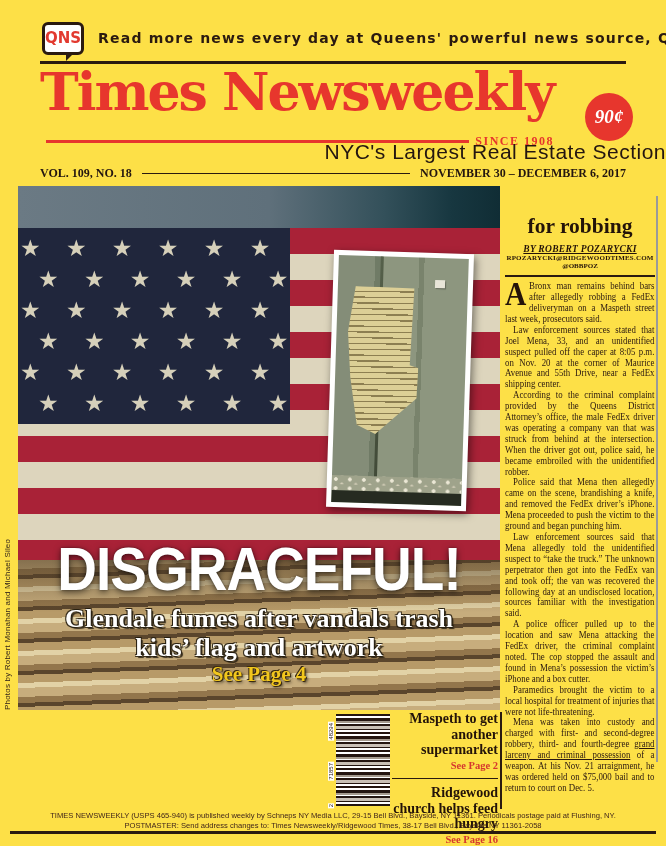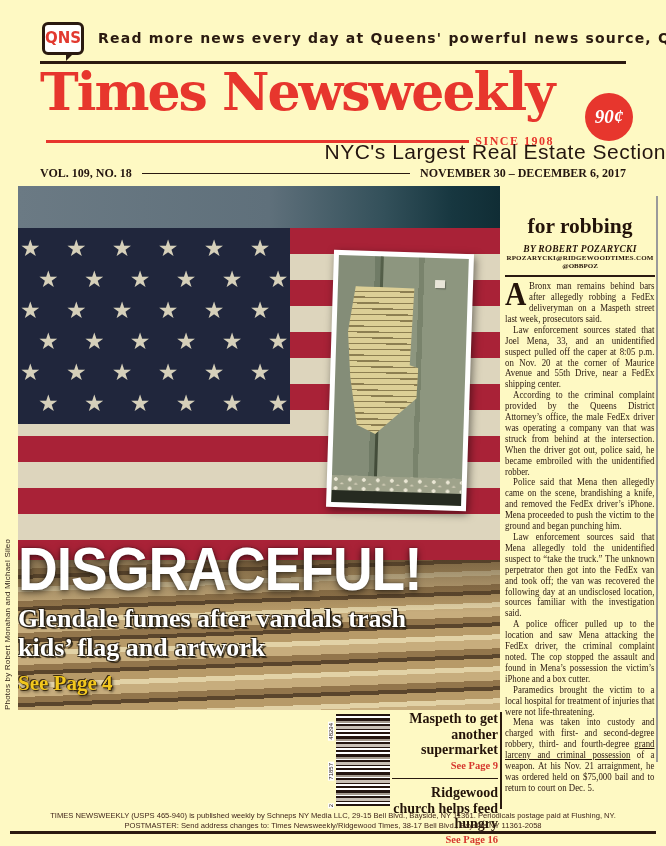--- a/index.html
+++ b/index.html
@@ -1,17 +1,17 @@
 <!DOCTYPE html>
 <html><head>
 <meta charset="utf-8">
 <style>
   * { margin:0; padding:0; box-sizing:border-box; }
   html,body { width:666px; height:846px; background:#ffffff; font-family:"Liberation Serif",serif; }
-  .page { position:relative; width:666px; height:846px; background:#fef9c3; overflow:hidden; }
+  .page { position:relative; width:666px; height:846px; background:#fde047; overflow:hidden; }
 
   
   .banner { position:absolute; left:42px; top:18px; right:40px; height:40px; display:flex; align-items:center; gap:14px; }
   .qns-logo { position:relative; width:48px; height:33px; border:3px solid #2a1a10; border-radius:6px; background:#fff;
               display:flex; align-items:center; justify-content:center;
               font-family:"DejaVu Sans",sans-serif; font-weight:bold; font-size:15px; color:#e23a30; letter-spacing:0; }
   .qns-logo::after { content:""; position:absolute; right:6px; bottom:-9px; width:0; height:0;
               border-top:9px solid #2a1a10; border-right:9px solid transparent; }
   .banner-msg { font-family:"DejaVu Sans",sans-serif; font-weight:bold; font-size:14px; letter-spacing:1.2px; color:#2a1a10; white-space:nowrap; }
   .banner-rule { position:absolute; left:40px; right:40px; top:61px; height:3px; background:#2a1a10; }
@@ -60,28 +60,28 @@
                  background-image:repeating-linear-gradient(180deg, transparent 0 4.5px, rgba(75,60,25,.55) 4.5px 5.8px);
                  clip-path:polygon(10% 0, 92% 1%, 87% 52%, 99% 54%, 97% 74%, 40% 98%, 14% 92%, 4% 60%, 0 30%);
                  transform:rotate(-1deg); }
   .inset-ground { position:absolute; left:0; right:0; bottom:12px; height:15px; background-color:#9fa38b;
                   background-image:radial-gradient(circle at 4px 4px,#ece8d6 1.5px,transparent 2.2px),
                                    radial-gradient(circle at 10px 9px,#d8d2bc 1.2px,transparent 2px);
                   background-size:14px 9px; }
   .inset-road { position:absolute; left:0; right:0; bottom:0; height:12px; background:#262b21; }
 
   
-  .cover-overlay { position:absolute; left:0; right:0; top:356px; }
+  .cover-overlay { position:absolute; left:0; right:0; top:356px; text-align:center; }
   .cover-headline { font-family:"Liberation Sans",sans-serif; font-weight:bold; font-size:55px; line-height:1;
                     letter-spacing:-1px; color:#ffffff; transform:scaleY(1.12);
                     text-shadow:0 2px 7px rgba(0,0,0,.6), 0 0 2px rgba(0,0,0,.45); }
   .cover-subhead { margin-top:8px; font-family:"Liberation Serif",serif; font-weight:bold; font-size:26px; line-height:1.1; color:#fff;
                    text-shadow:-1px -1px 0 rgba(35,28,15,.85), 1px -1px 0 rgba(35,28,15,.85),
                                -1px 1px 0 rgba(35,28,15,.85), 2px 2px 1px rgba(35,28,15,.9); }
-  .cover-see { margin-top:9px; font-family:"Liberation Serif",serif; font-weight:bold; font-size:21px; color:#f2c71d;
+  .cover-see { margin-top:0; font-family:"Liberation Serif",serif; font-weight:bold; font-size:21px; color:#f2c71d;
                text-shadow:1px 1px 0 #3a2a10, -1px -1px 0 #3a2a10, 2px 2px 3px rgba(0,0,0,.65); }
 
   .photo-credit { position:absolute; left:3px; top:478px; height:232px; writing-mode:vertical-rl; transform:rotate(180deg);
                   font-family:"Liberation Sans",sans-serif; font-size:8px; color:#33241a; letter-spacing:.2px; }
 
   
   .barcode { position:absolute; left:336px; top:714px; width:54px; height:92px;
              background:repeating-linear-gradient(180deg,#241510 0 2px,#fff 2px 4px,#241510 4px 7px,#a59a8e 7px 9px,#fff 9px 10px,#241510 10px 12px,#c9c0b6 12px 15px,#241510 15px 16px,#fff 16px 18px); }
   .barcode-digit { position:absolute; writing-mode:vertical-rl; transform:rotate(180deg);
                    font-family:"Liberation Sans",sans-serif; font-size:6px; color:#241510; background:#fff; padding:1px 0; }
@@ -92,21 +92,21 @@
   .teaser-title { font-family:"Liberation Serif",serif; font-weight:bold; font-size:14px; line-height:1.12; color:#231309; }
   .teaser-see { margin-top:2px; font-family:"Liberation Serif",serif; font-weight:bold; font-size:10.5px; color:#d5372e; }
   .teaser-div { border-top:1.5px solid #2a1a10; margin:7px 0 6px; }
   .teaser-vrule { position:absolute; left:500px; top:712px; height:97px; width:1.5px; background:#2a1a10; }
   .page-right-rule { position:absolute; left:656px; top:196px; height:566px; width:1.5px; background:#9a9a9a; }
 
   
   .article { position:absolute; left:505px; top:190px; width:150px; height:622px; overflow:hidden; color:#241309; }
   .art-headline { text-align:center; font-family:"Liberation Serif",serif; font-weight:bold; font-size:21.5px; line-height:1.12; color:#231309; }
   .art-byline { margin-top:6px; text-align:center; font-family:"Liberation Serif",serif; font-weight:bold; font-style:italic;
-                font-size:9.5px; letter-spacing:.3px; }
+                font-size:9.5px; letter-spacing:.3px;text-decoration:underline; }
   .art-email { text-align:center; font-family:"Liberation Serif",serif; font-weight:bold; font-size:7px; letter-spacing:.2px; }
   .art-social { text-align:center; font-family:"Liberation Serif",serif; font-weight:bold; font-size:7px; }
   .art-rule { border-top:2px solid #2a1a10; margin:5px 0 4px; }
   .art-body { width:167px; transform:scaleX(0.895); transform-origin:left top;
               font-family:"Liberation Serif",serif; font-size:9.9px; line-height:10.9px; text-align:justify; color:#2a1810; }
   .art-body p { margin:0; text-indent:9px; }
   .art-body p.first { text-indent:0; }
   .dropcap { float:left; font-size:33px; line-height:27px; font-weight:bold; padding-right:3px; color:#241309; }
   .uline { text-decoration:underline; }
 
@@ -181,21 +181,21 @@
   <div class="photo-credit">Photos by Robert Monahan and Michael Sileo</div>
 
   <div class="barcode">
     <span class="barcode-digit bd-top">48294</span>
     <span class="barcode-digit bd-mid">71857</span>
     <span class="barcode-digit bd-bot">2</span>
   </div>
   <div class="teasers">
     <div>
       <div class="teaser-title">Maspeth to get another supermarket</div>
-      <div class="teaser-see">See Page 9</div>
+      <div class="teaser-see">See Page 2</div>
     </div>
     <div class="teaser-div"></div>
     <div>
       <div class="teaser-title">Ridgewood church helps feed hungry</div>
       <div class="teaser-see">See Page 16</div>
     </div>
   </div>
   <div class="teaser-vrule"></div>
   <div class="page-right-rule"></div>
 

